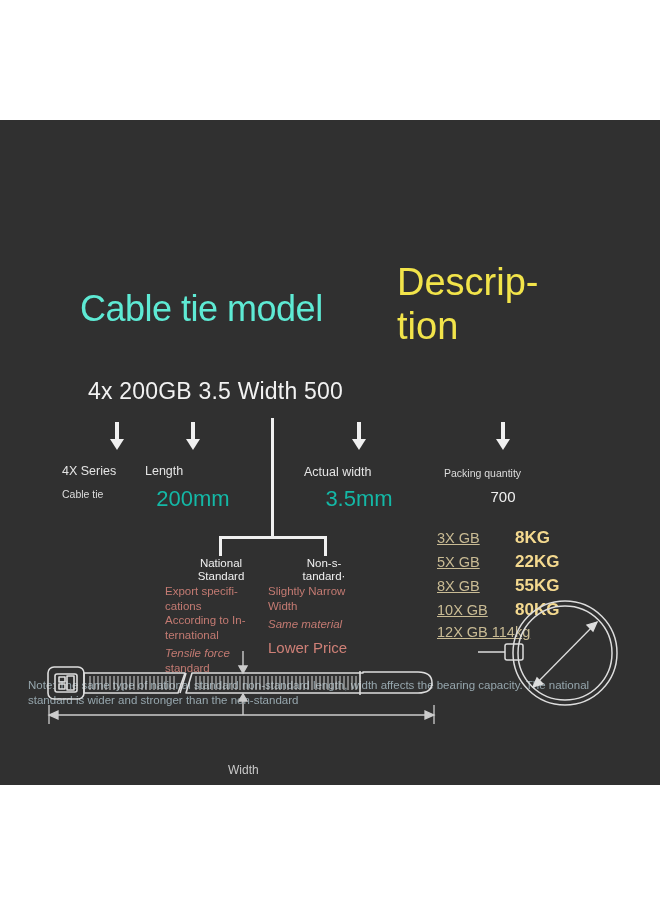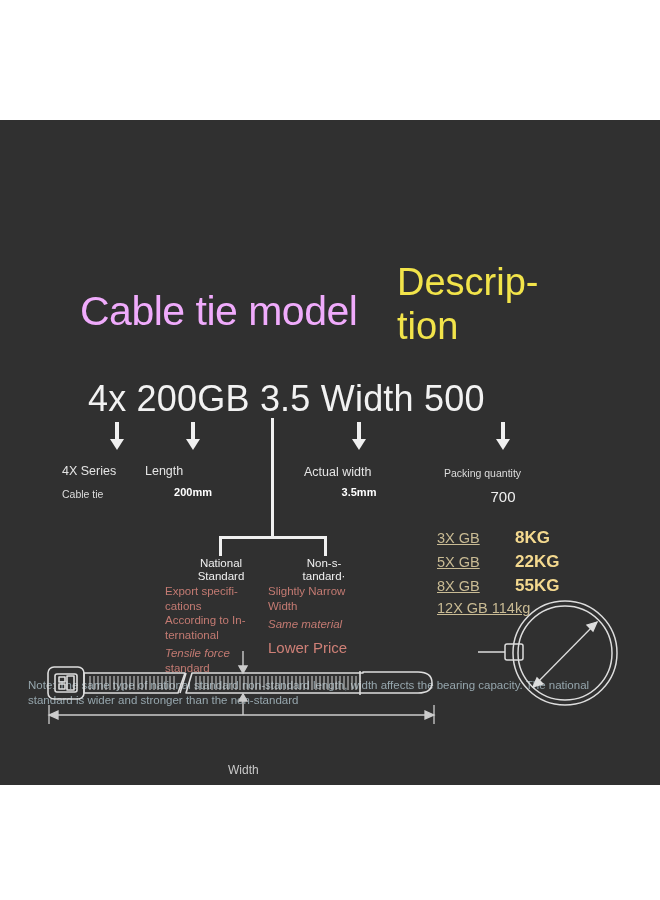--- a/index.html
+++ b/index.html
@@ -23,41 +23,41 @@
     height: 665px;
     background: #303030;
     overflow: hidden;
   }
 
   
   .title-main {
     position: absolute;
     left: 80px;
     top: 168px;
-    font-size: 41px;
-    color: #f0abfc;
+    font-size: 36px;
+    color: #5eead4;
     white-space: nowrap;
     letter-spacing: -0.5px;
   }
   .title-desc {
     position: absolute;
     left: 397px;
     top: 140px;
     font-size: 38px;
     color: #f2e44a;
     line-height: 44px;
     white-space: nowrap;
   }
 
   
   .model-line {
     position: absolute;
     left: 88px;
     top: 258px;
-    font-size: 36px;
+    font-size: 23px;
     color: #f2f2f2;
     white-space: nowrap;
     letter-spacing: 0.2px;
   }
 
   
   .arrow {
     position: absolute;
     width: 14px;
     height: 28px;
@@ -83,23 +83,23 @@
 
   .col-label {
     position: absolute;
     font-size: 12.5px;
     color: #e4e4e4;
     text-align: left;
     white-space: nowrap;
   }
   .col-value {
     position: absolute;
-    font-size: 11px;
-    font-weight: bold;
-    color: #ffffff;
+    font-size: 22px;
+    font-weight: normal;
+    color: #14b8a6;
     text-align: center;
     white-space: nowrap;
   }
   .col-value.plain {
     font-weight: normal;
     font-size: 15px;
     color: #efefef;
   }
   .col-label.small {
     font-size: 10.5px;
@@ -272,20 +272,24 @@
       <span class="spec-name">3X GB</span>
       <span class="spec-val">8KG</span>
     </div>
     <div class="spec-row">
       <span class="spec-name">5X GB</span>
       <span class="spec-val">22KG</span>
     </div>
     <div class="spec-row">
       <span class="spec-name">8X GB</span>
       <span class="spec-val">55KG</span>
+    </div>
+    <div class="spec-row">
+      <span class="spec-name">10X GB</span>
+      <span class="spec-val">80KG</span>
     </div>
     <div class="spec-row last">
       <span class="spec-name">12X GB 114kg</span>
     </div>
   </div>
 
   <div class="note">Note: The same type of national standard non-standard length, width affects the bearing capacity. The national standard is wider and stronger than the non-standard</div>
 
   <svg class="diagram-svg" width="660" height="665" viewBox="0 0 660 665">
     <g stroke="#dddddd" stroke-width="1.6" fill="none" stroke-linejoin="round">

